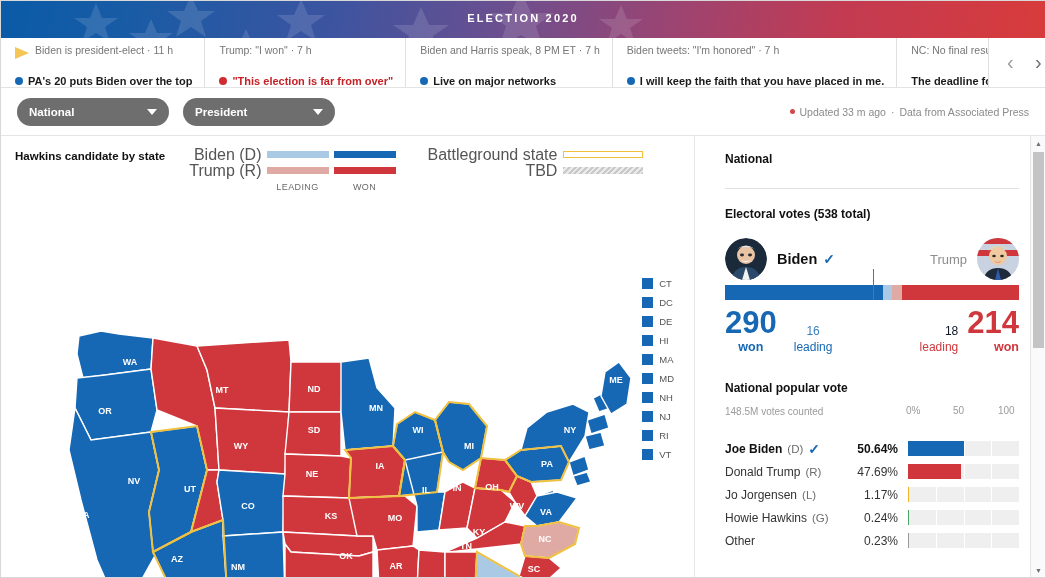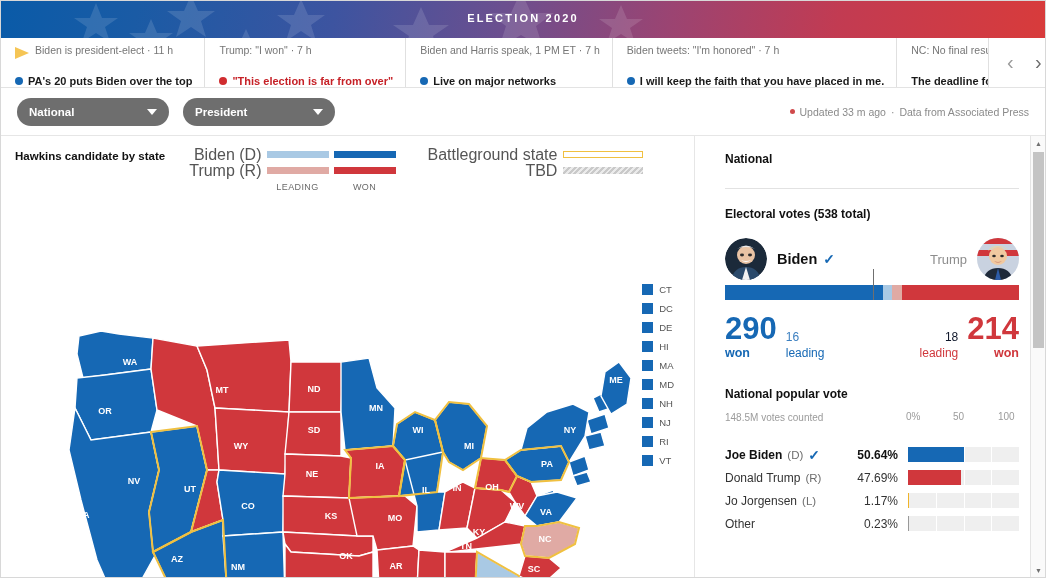--- a/index.html
+++ b/index.html
@@ -81,21 +81,21 @@
   .sw-bg { height:7px; margin-top:3px; border:1.5px solid #f0c040; background:#fff; }
   .sw-tbd { height:7px; margin-top:3px; background:repeating-linear-gradient(135deg,#c9c9c9 0 2px,#ebebeb 2px 4px); }
 
   
   .mapwrap { position:relative; width:694px; height:385px; }
   .mapwrap svg { position:absolute; left:0; top:0; }
   .statelabel { font-size:9px; font-weight:bold; fill:#fff; text-anchor:middle;
                 font-family:"Liberation Sans", sans-serif; pointer-events:none; }
 
   
-  .smallkey { position:absolute; right:20px; top:148px; display:flex; flex-direction:column; gap:8px; }
+  .smallkey { position:absolute; right:20px; top:142px; display:flex; flex-direction:column; gap:8px; }
   .sk-row { display:flex; align-items:center; gap:6px; }
   .sk-box { width:11px; height:11px; background:#1668b4; }
   .sk-lab { font-size:9.5px; color:#555; }
 
   
   .side { width:350px; position:relative; background:#fff; padding:16px 26px 0 30px; }
   .side-title { font-size:12px; font-weight:bold; color:#111; }
   .divider { height:1px; background:#e2e2e2; margin:22px 0 0 0; }
   .sec-title { font-size:12px; font-weight:bold; color:#111; margin-top:18px; }
 
@@ -112,23 +112,23 @@
   .threshold { position:absolute; top:-16px; bottom:0; width:1.5px; background:#6f6f6f; }
 
   .evnums { display:flex; align-items:flex-end; margin-top:8px; }
   .num-big { font-size:31px; font-weight:bold; line-height:30px; }
   .num-big.blue{color:#1668b4;} .num-big.red{color:#d0373c;}
   .num-sm { font-size:12px; line-height:14px; }
   .num-sm.blue{color:#3b7fc0;} .num-sm.red{color:#0f172a;}
   .lbl { font-size:12.5px; font-weight:bold; line-height:15px; margin-top:2px; }
   .lbl.blue{color:#1668b4;} .lbl.red{color:#d0373c;}
   .lbl.sm { font-weight:normal; font-size:12px; }
-  .col-l { display:flex; flex-direction:column; align-items:flex-start; }
+  .col-l { display:flex; flex-direction:column; align-items:center; }
   .col-r { display:flex; flex-direction:column; align-items:flex-end; }
-  .gap-l { margin-left:9px; } .gap-r { margin-right:9px; }
+  .gap-l { margin-left:17px; } .gap-r { margin-right:9px; }
   .spacer { margin-left:auto; }
 
   
   .pv-title { font-size:12px; font-weight:bold; color:#111; margin-top:26px; }
   .pv-head { display:flex; align-items:center; margin-top:10px; font-size:10px; color:#9b9b9b; }
   .pv-counted { flex:0 0 auto; }
   .pv-axis { margin-left:auto; width:113px; position:relative; height:12px; }
   .pv-axis span { position:absolute; top:0; font-size:10px; color:#9b9b9b; }
   .pv-rows { margin-top:20px; }
   .pv-row { display:flex; align-items:center; height:23px; }
@@ -182,21 +182,21 @@
 
     <div class="tick">
       <div class="tick-head">Trump: "I won" · 7 h</div>
       <div class="tick-body red-t">
         <span class="dot red"></span>
         <span>"This election is far from over"</span>
       </div>
     </div>
 
     <div class="tick">
-      <div class="tick-head">Biden and Harris speak, 1 PM ET · 7 h</div>
+      <div class="tick-head">Biden and Harris speak, 8 PM ET · 7 h</div>
       <div class="tick-body">
         <span class="dot blue"></span>
         <span>Live on major networks</span>
       </div>
     </div>
 
     <div class="tick">
       <div class="tick-head">Biden tweets: "I'm honored" · 7 h</div>
       <div class="tick-body">
         <span class="dot blue"></span>
@@ -482,21 +482,21 @@
           <div class="lbl blue">won</div>
         </div>
         <div class="col-l gap-l">
           <div class="num-sm blue">16</div>
           <div class="lbl sm blue">leading</div>
         </div>
         <div class="col-r spacer">
           <div class="num-sm red">18</div>
           <div class="lbl sm red">leading</div>
         </div>
-        <div class="col-r gap-r" style="margin-left:9px;margin-right:0;margin-top:6px;">
+        <div class="col-r gap-r" style="margin-left:9px;margin-right:0;">
           <div class="num-big red">214</div>
           <div class="lbl red">won</div>
         </div>
       </div>
 
       <div class="pv-title">National popular vote</div>
 
       <div class="pv-head">
         <div class="pv-counted">148.5M votes counted</div>
         <div class="pv-axis">
@@ -542,20 +542,33 @@
             <div class="pv-pct">1.17%</div>
             <div class="pv-track">
               <div class="grid" style="left: 25%;"></div>
               <div class="grid" style="left: 50%;"></div>
               <div class="grid" style="left: 75%;"></div>
               <div class="pv-fill" style="width: 1.17%; background: rgb(240, 180, 41);"></div>
             </div>
           </div>
           <div class="pv-row">
             <div class="pv-name">
+              <span>Howie Hawkins</span>
+              <span class="pv-party">(G)</span>
+            </div>
+            <div class="pv-pct">0.24%</div>
+            <div class="pv-track">
+              <div class="grid" style="left: 25%;"></div>
+              <div class="grid" style="left: 50%;"></div>
+              <div class="grid" style="left: 75%;"></div>
+              <div class="pv-fill" style="width: 0.6%; background: rgb(74, 165, 100);"></div>
+            </div>
+          </div>
+          <div class="pv-row">
+            <div class="pv-name">
               <span>Other</span>
             </div>
             <div class="pv-pct">0.23%</div>
             <div class="pv-track">
               <div class="grid" style="left: 25%;"></div>
               <div class="grid" style="left: 50%;"></div>
               <div class="grid" style="left: 75%;"></div>
               <div class="pv-fill" style="width: 0.6%; background: rgb(153, 153, 153);"></div>
             </div>
           </div>

